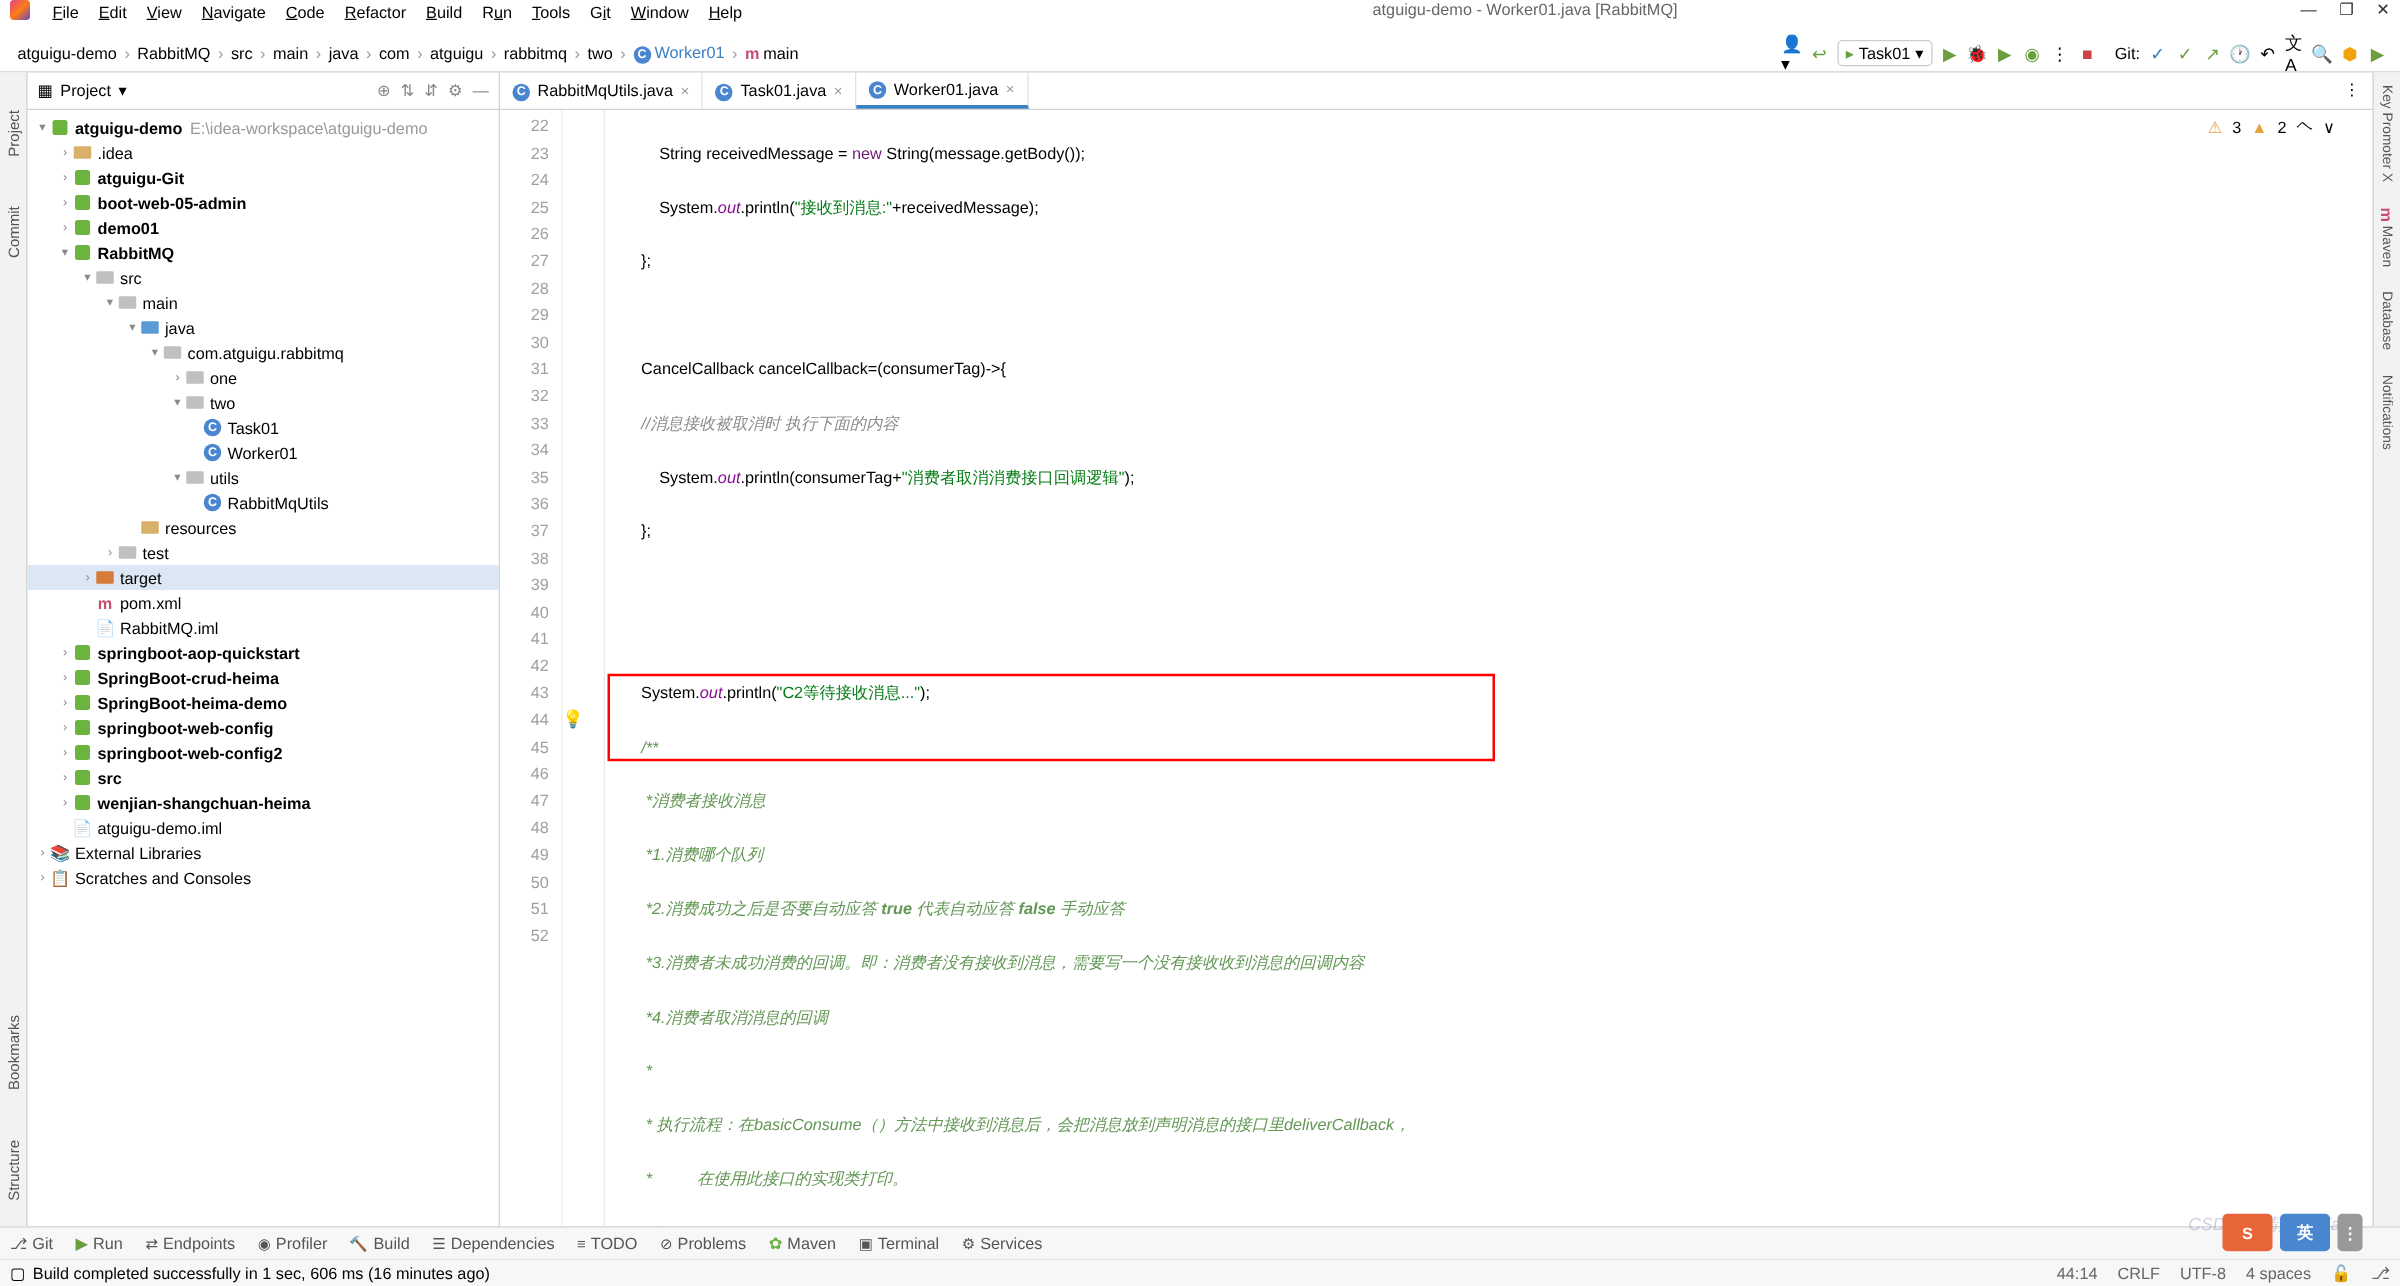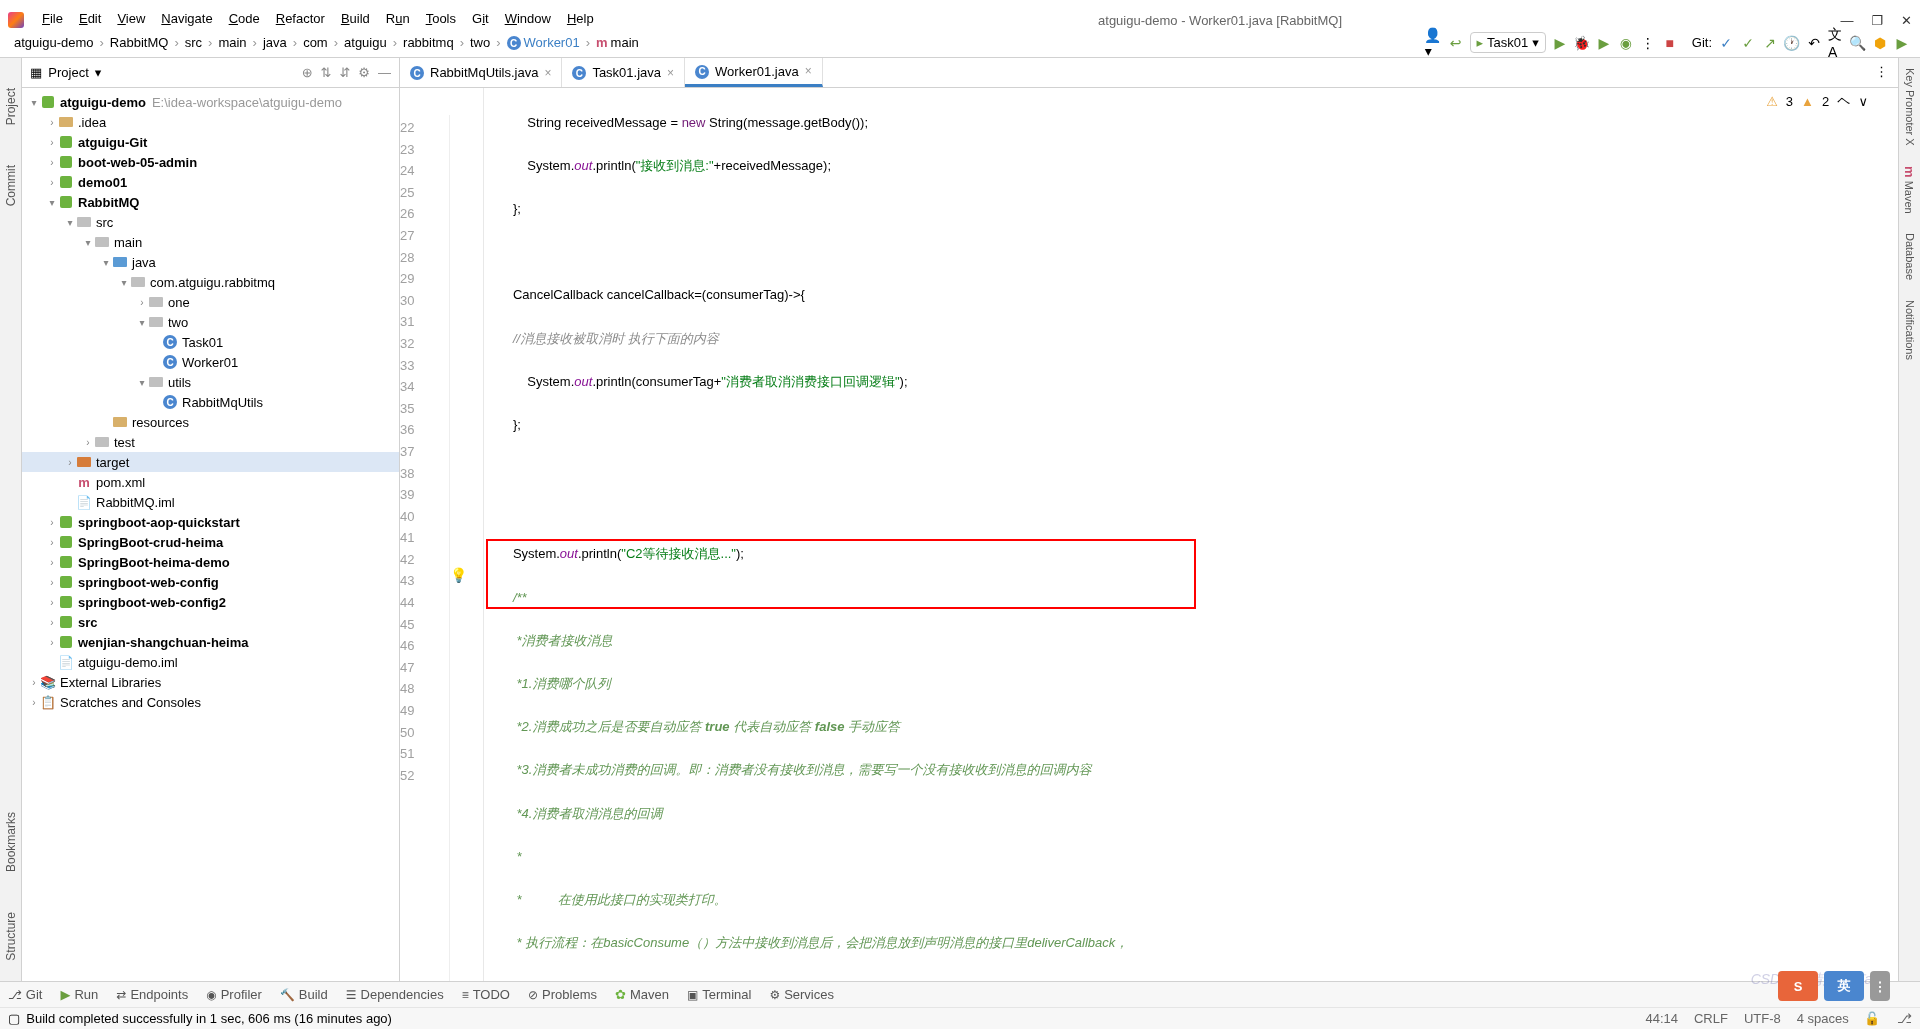--- a/index.html
+++ b/index.html
@@ -1,17 +1,17 @@
 <!DOCTYPE html>
 <html><head>
 <meta charset="utf-8">
 <style>
 * { margin:0; padding:0; box-sizing:border-box; font-family:"Segoe UI",Arial,sans-serif; font-size:13px; }
 body { background:#fff; color:#000; overflow:hidden; width:1920px; height:1029px; position:relative; }
-.titlebar { height:28px; display:flex; align-items:flex-end; padding:0 8px; }
+.titlebar { height:28px; display:flex; align-items:flex-start; padding:0 8px; }
 .titlebar .logo { width:16px; height:16px; background:linear-gradient(135deg,#e83e8c 0%,#fd7e14 50%,#6f42c1 100%); border-radius:3px; margin-right:12px; }
 .menu { display:flex; gap:4px; }
 .menu span { padding:2px 6px; cursor:pointer; }
 .menu span u { text-decoration:underline; }
 .win-title { flex:1; text-align:center; color:#666; }
 .win-btns { display:flex; gap:18px; color:#333; font-size:14px; }
 .breadcrumb { height:30px; display:flex; align-items:center; padding:0 10px; border-bottom:1px solid #d1d1d1; }
 .breadcrumb .crumb { padding:0 4px; }
 .breadcrumb .sep { color:#999; margin:0 2px; }
 .toolbar-right { margin-left:auto; display:flex; align-items:center; gap:6px; }
@@ -37,21 +37,21 @@
 .folder-grey { background:#c0c0c0; width:14px; height:10px; border-radius:1px; }
 .mod-ic { background:#6db33f; width:12px; height:12px; border-radius:2px; }
 .java-ic::before { content:"C"; color:#fff; background:#4a86cf; border-radius:50%; width:14px; height:14px; display:inline-flex; align-items:center; justify-content:center; font-size:10px; font-weight:bold; }
 .editor { flex:1; display:flex; flex-direction:column; position:relative; }
 .tabs { height:30px; display:flex; border-bottom:1px solid #d1d1d1; }
 .tab { display:flex; align-items:center; padding:0 10px; gap:6px; border-right:1px solid #e0e0e0; }
 .tab .close { color:#999; font-size:12px; }
 .tab.active { border-bottom:3px solid #3b7fc4; }
 .inspect { position:absolute; top:34px; right:30px; display:flex; gap:8px; font-size:12px; align-items:center; }
 .code-area { flex:1; display:flex; overflow:hidden; position:relative; }
-.gutter { width:50px; text-align:left; color:#a0a0a0; font-family:Consolas,monospace; font-size:13px; line-height:21.6px; padding:2px 10px 0 0; background:#fff; border-right:1px solid #eee;margin-top:27px; }
+.gutter { width:50px; text-align:right; color:#a0a0a0; font-family:Consolas,monospace; font-size:13px; line-height:21.6px; padding:2px 10px 0 0; background:#fff; border-right:1px solid #eee; }
 .gutter-icons { width:20px; padding-top:2px; line-height:21.6px; }
 .code { flex:1; font-family:Consolas,monospace; font-size:13px; line-height:21.6px; white-space:pre; padding:2px 0 0 0; position:relative; }
 .fold-col { width:14px; border-right:1px solid #e8e8e8; }
 .kw { color:#701a75; }
 .str { color:#067d17; }
 .cm { color:#8c8c8c; font-style:italic; }
 .jdoc { color:#629755; font-style:italic; }
 .jdoc-kw { color:#629755; font-weight:bold; font-style:italic; }
 .static { color:#871094; font-style:italic; }
 .redbox { position:absolute; border:2px solid red; }
@@ -439,22 +439,22 @@
 <div> </div>
 <div> </div>
 <div>        System.<span class="static">out</span>.println(<span class="str">"C2等待接收消息..."</span>);</div>
 <div>        <span class="jdoc">/**</span></div>
 <div>        <span class="jdoc"> *消费者接收消息</span></div>
 <div>        <span class="jdoc"> *1.消费哪个队列</span></div>
 <div>        <span class="jdoc"> *2.消费成功之后是否要自动应答 <span class="jdoc-kw">true</span> 代表自动应答 <span class="jdoc-kw">false</span> 手动应答</span></div>
 <div>        <span class="jdoc"> *3.消费者未成功消费的回调。即：消费者没有接收到消息，需要写一个没有接收收到消息的回调内容</span></div>
 <div>        <span class="jdoc"> *4.消费者取消消息的回调</span></div>
 <div>        <span class="jdoc"> *</span></div>
+<div>        <span class="jdoc"> * 执行流程：在basicConsume（）方法中接收到消息后，会把消息放到声明消息的接口里deliverCallback，</span></div>
 <div>        <span class="jdoc"> *          在使用此接口的实现类打印。</span></div>
-<div>        <span class="jdoc"> * 执行流程：在basicConsume（）方法中接收到消息后，会把消息放到声明消息的接口里deliverCallback，</span></div>
 <div>        <span class="jdoc"> */</span></div>
 
 
 
 
 
 
 
 
 

